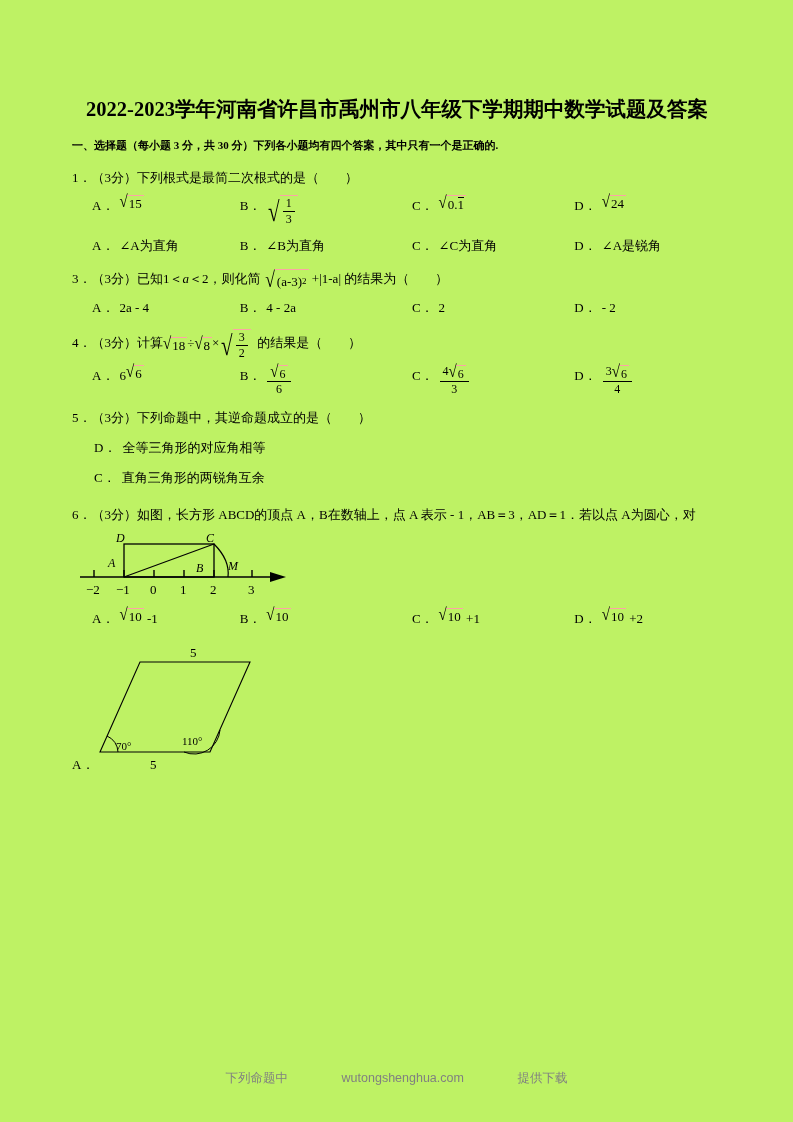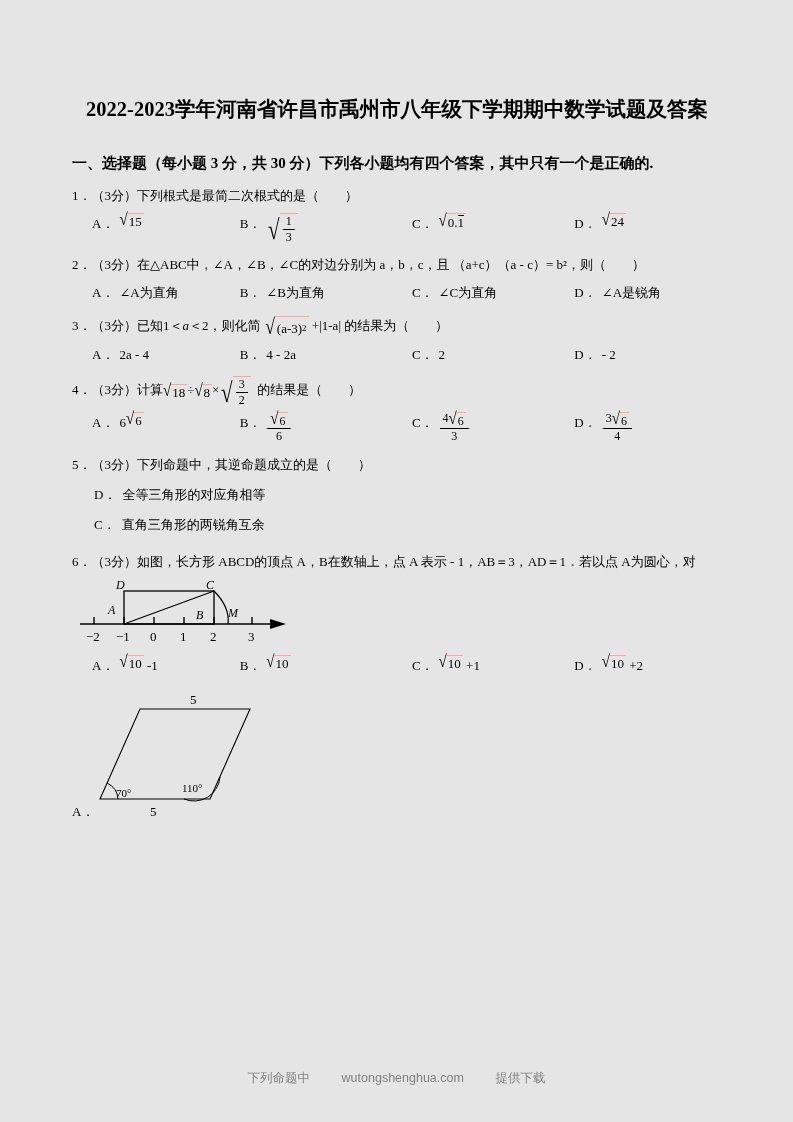--- a/index.html
+++ b/index.html
@@ -13,21 +13,21 @@
     position: relative;
     font-family: "Liberation Serif", "DejaVu Serif", serif;
     color: #000000;
     overflow: hidden;
   }
   .page {
     position: absolute;
     left: 0; top: 0;
     width: 793px;
     height: 1122px;
-    background: #e5e5e5;
+    background: #bef264;
   }
   .content {
     position: absolute;
     left: 72px;
     top: 92px;
     width: 650px;
   }
 
   
   .doc-title {
@@ -35,23 +35,23 @@
     font-size: 20.5px;
     line-height: 34px;
     text-align: center;
     letter-spacing: 0px;
     margin: 0 0 4px 0;
   }
 
   
   .section-head {
     font-weight: bold;
-    font-size: 15px;
+    font-size: 11px;
     line-height: 22px;
-    margin: 26px 0 6px 0;
+    margin: 8px 0 6px 0;
   }
 
   
   .q {
     margin-top: 10px;
   }
   .q-stem {
     font-size: 13px;
     line-height: 23px;
     text-indent: 0;
@@ -166,21 +166,21 @@
     position: absolute;
     left: 0;
     top: 1070px;
     width: 793px;
     text-align: center;
     color: #808080;
     font-size: 12.5px;
     font-family: "Liberation Sans", "DejaVu Sans", sans-serif;
   }
   .footer span { display: inline-block; }
-  .footer .f-site { margin: 0 28px; }
+  .footer .f-site { margin: 0 50px; }
 </style>
 </head>
 <body>
 
 <div class="page">
   <div class="content">
 
     <div class="doc-title">2022-2023学年河南省许昌市禹州市八年级下学期期中数学试题及答案</div>
 
     <div class="section-head">一、选择题（每小题 3 分，共 30 分）下列各小题均有四个答案，其中只有一个是正确的.</div>
@@ -220,23 +220,20 @@
           <span class="opt-lbl">D．</span>
           <span class="sqrt">
               <span class="radsign">√</span>
               <span class="radicand">24</span>
             </span>
         </div>
       </div>
     </div>
 
     <div class="q">
-      <div class="q-stem">
-        <span>2．</span><span>（3分）</span><span>在△ABC中，∠A，∠B，∠C的对边分别为 a，b，c，且 （a+c）（a - c）= b²，则（　　）</span>
-      </div>
       <div class="opts-row">
         <div class="opt opt-a">
           <span class="opt-lbl">A．</span>
           <span>∠A为直角</span>
         </div>
         <div class="opt opt-b">
           <span class="opt-lbl">B．</span>
           <span>∠B为直角</span>
         </div>
         <div class="opt opt-c">

